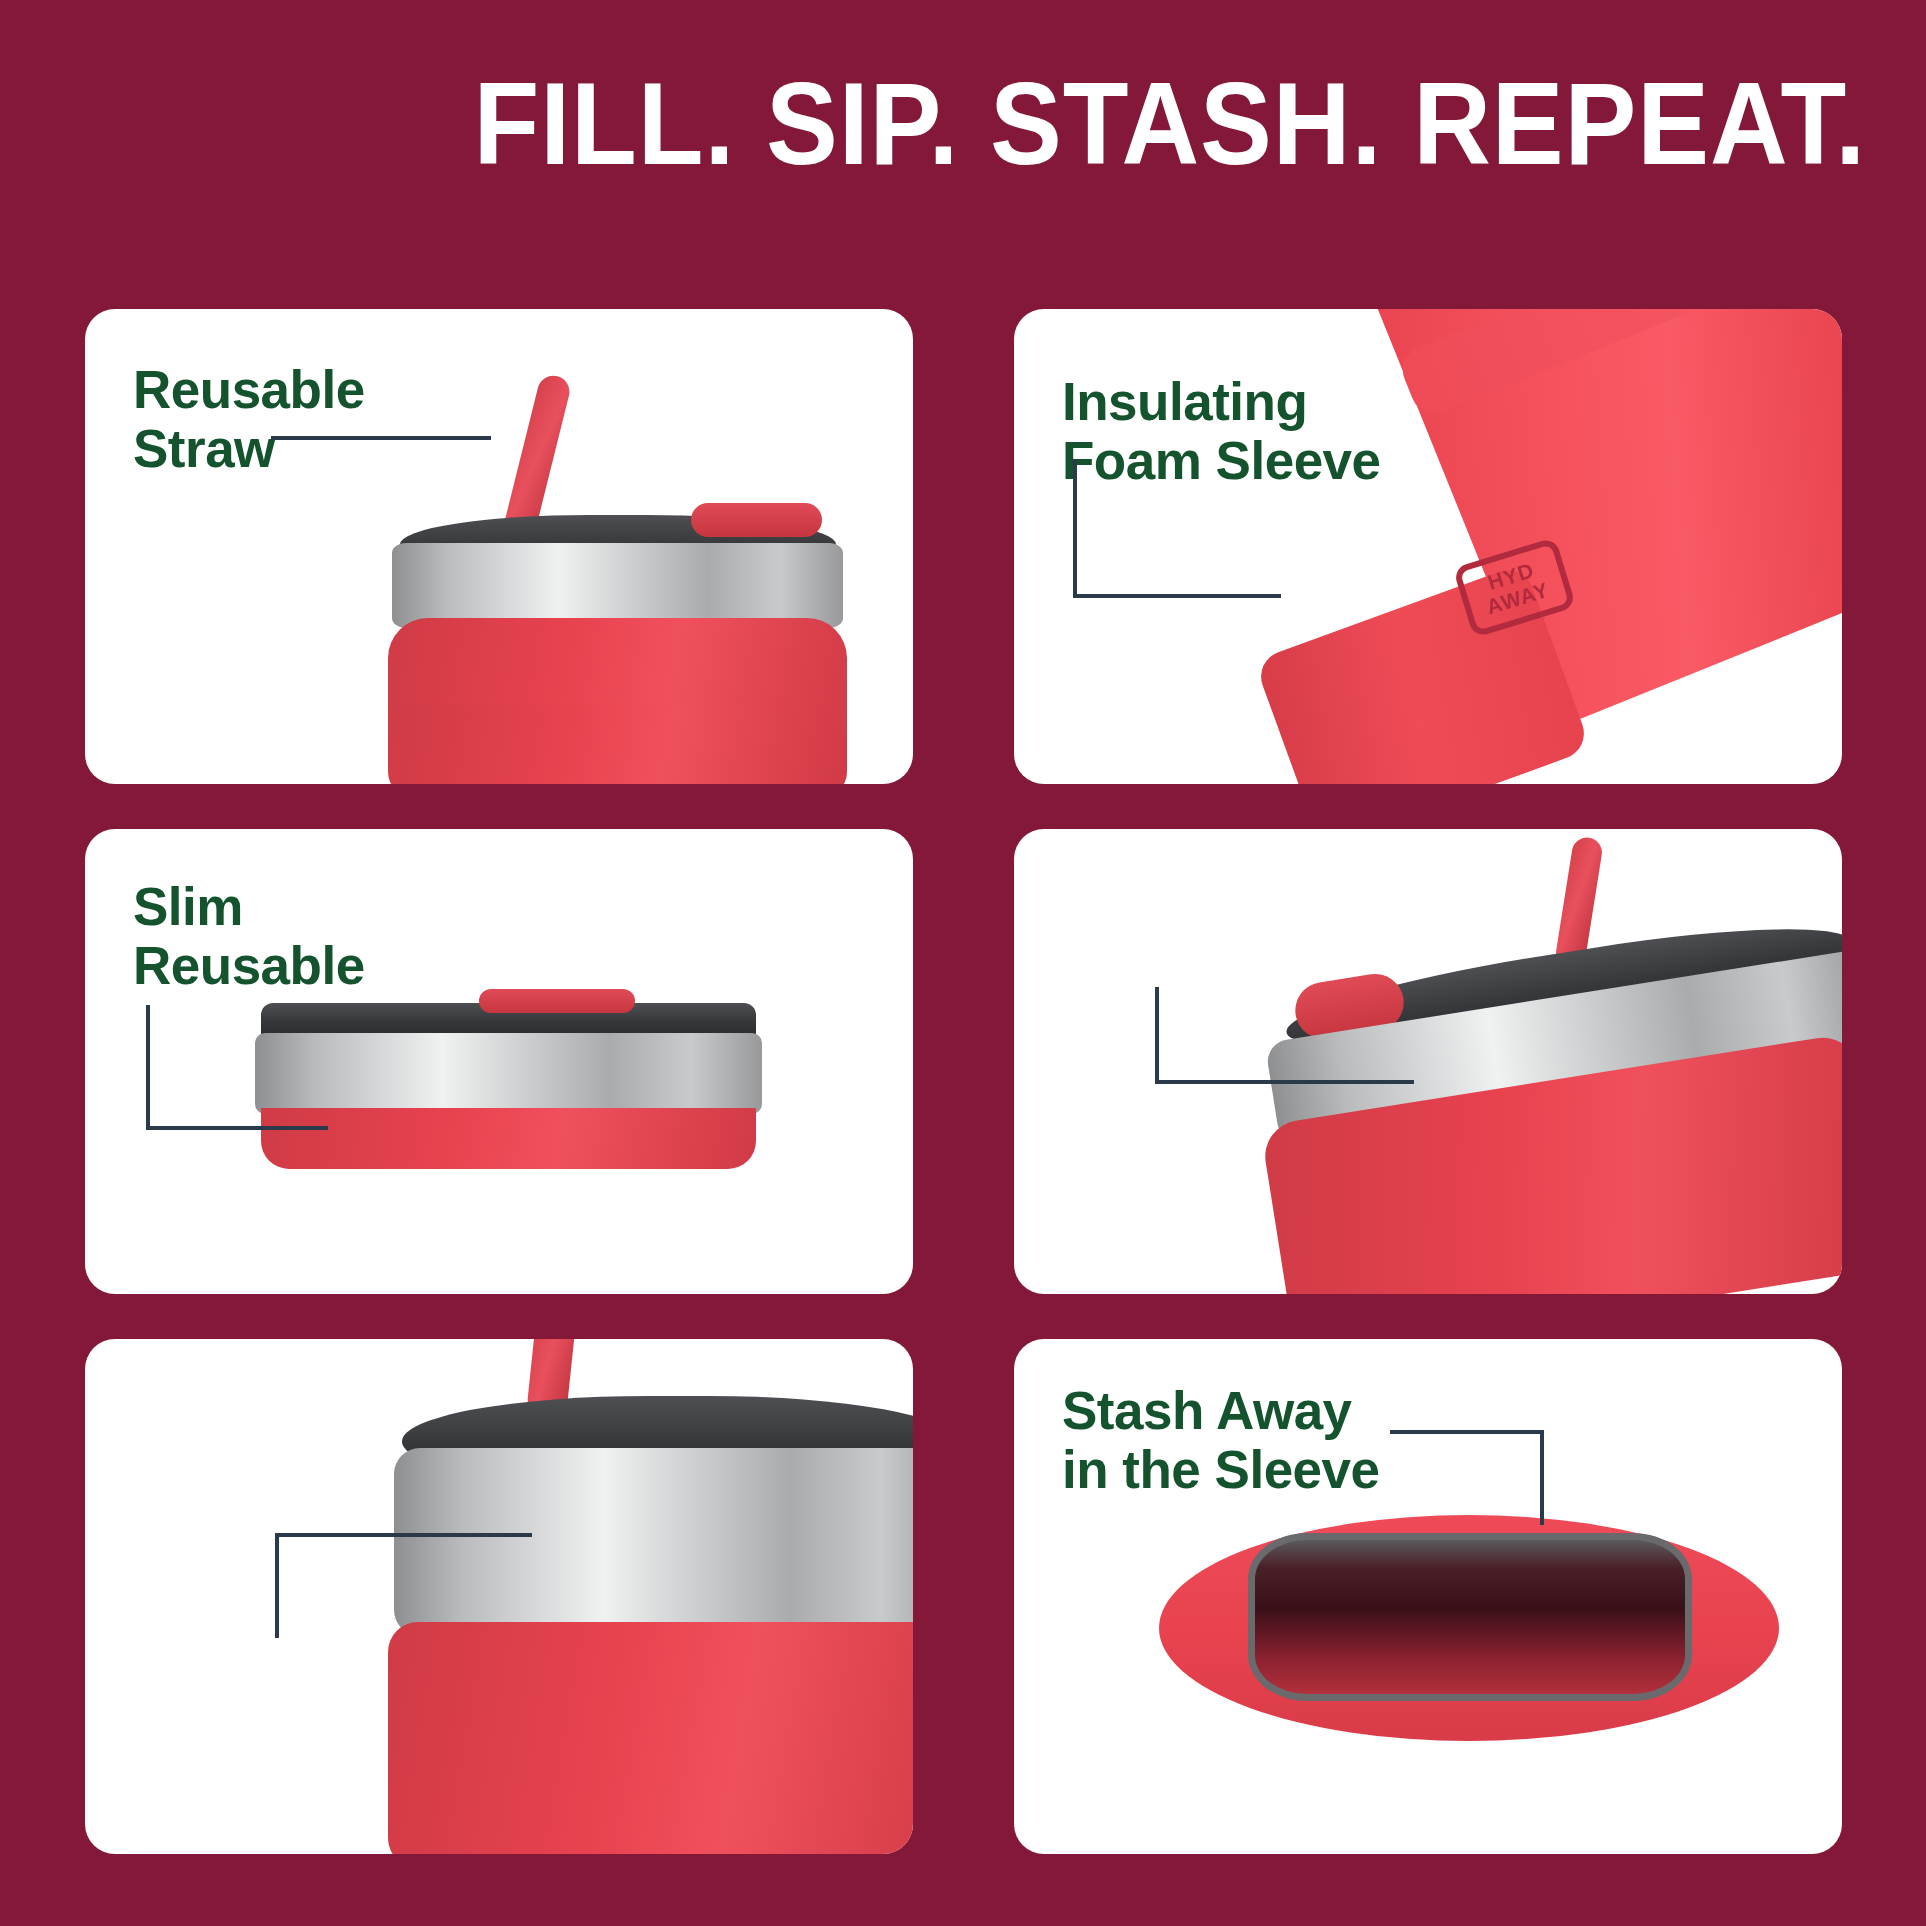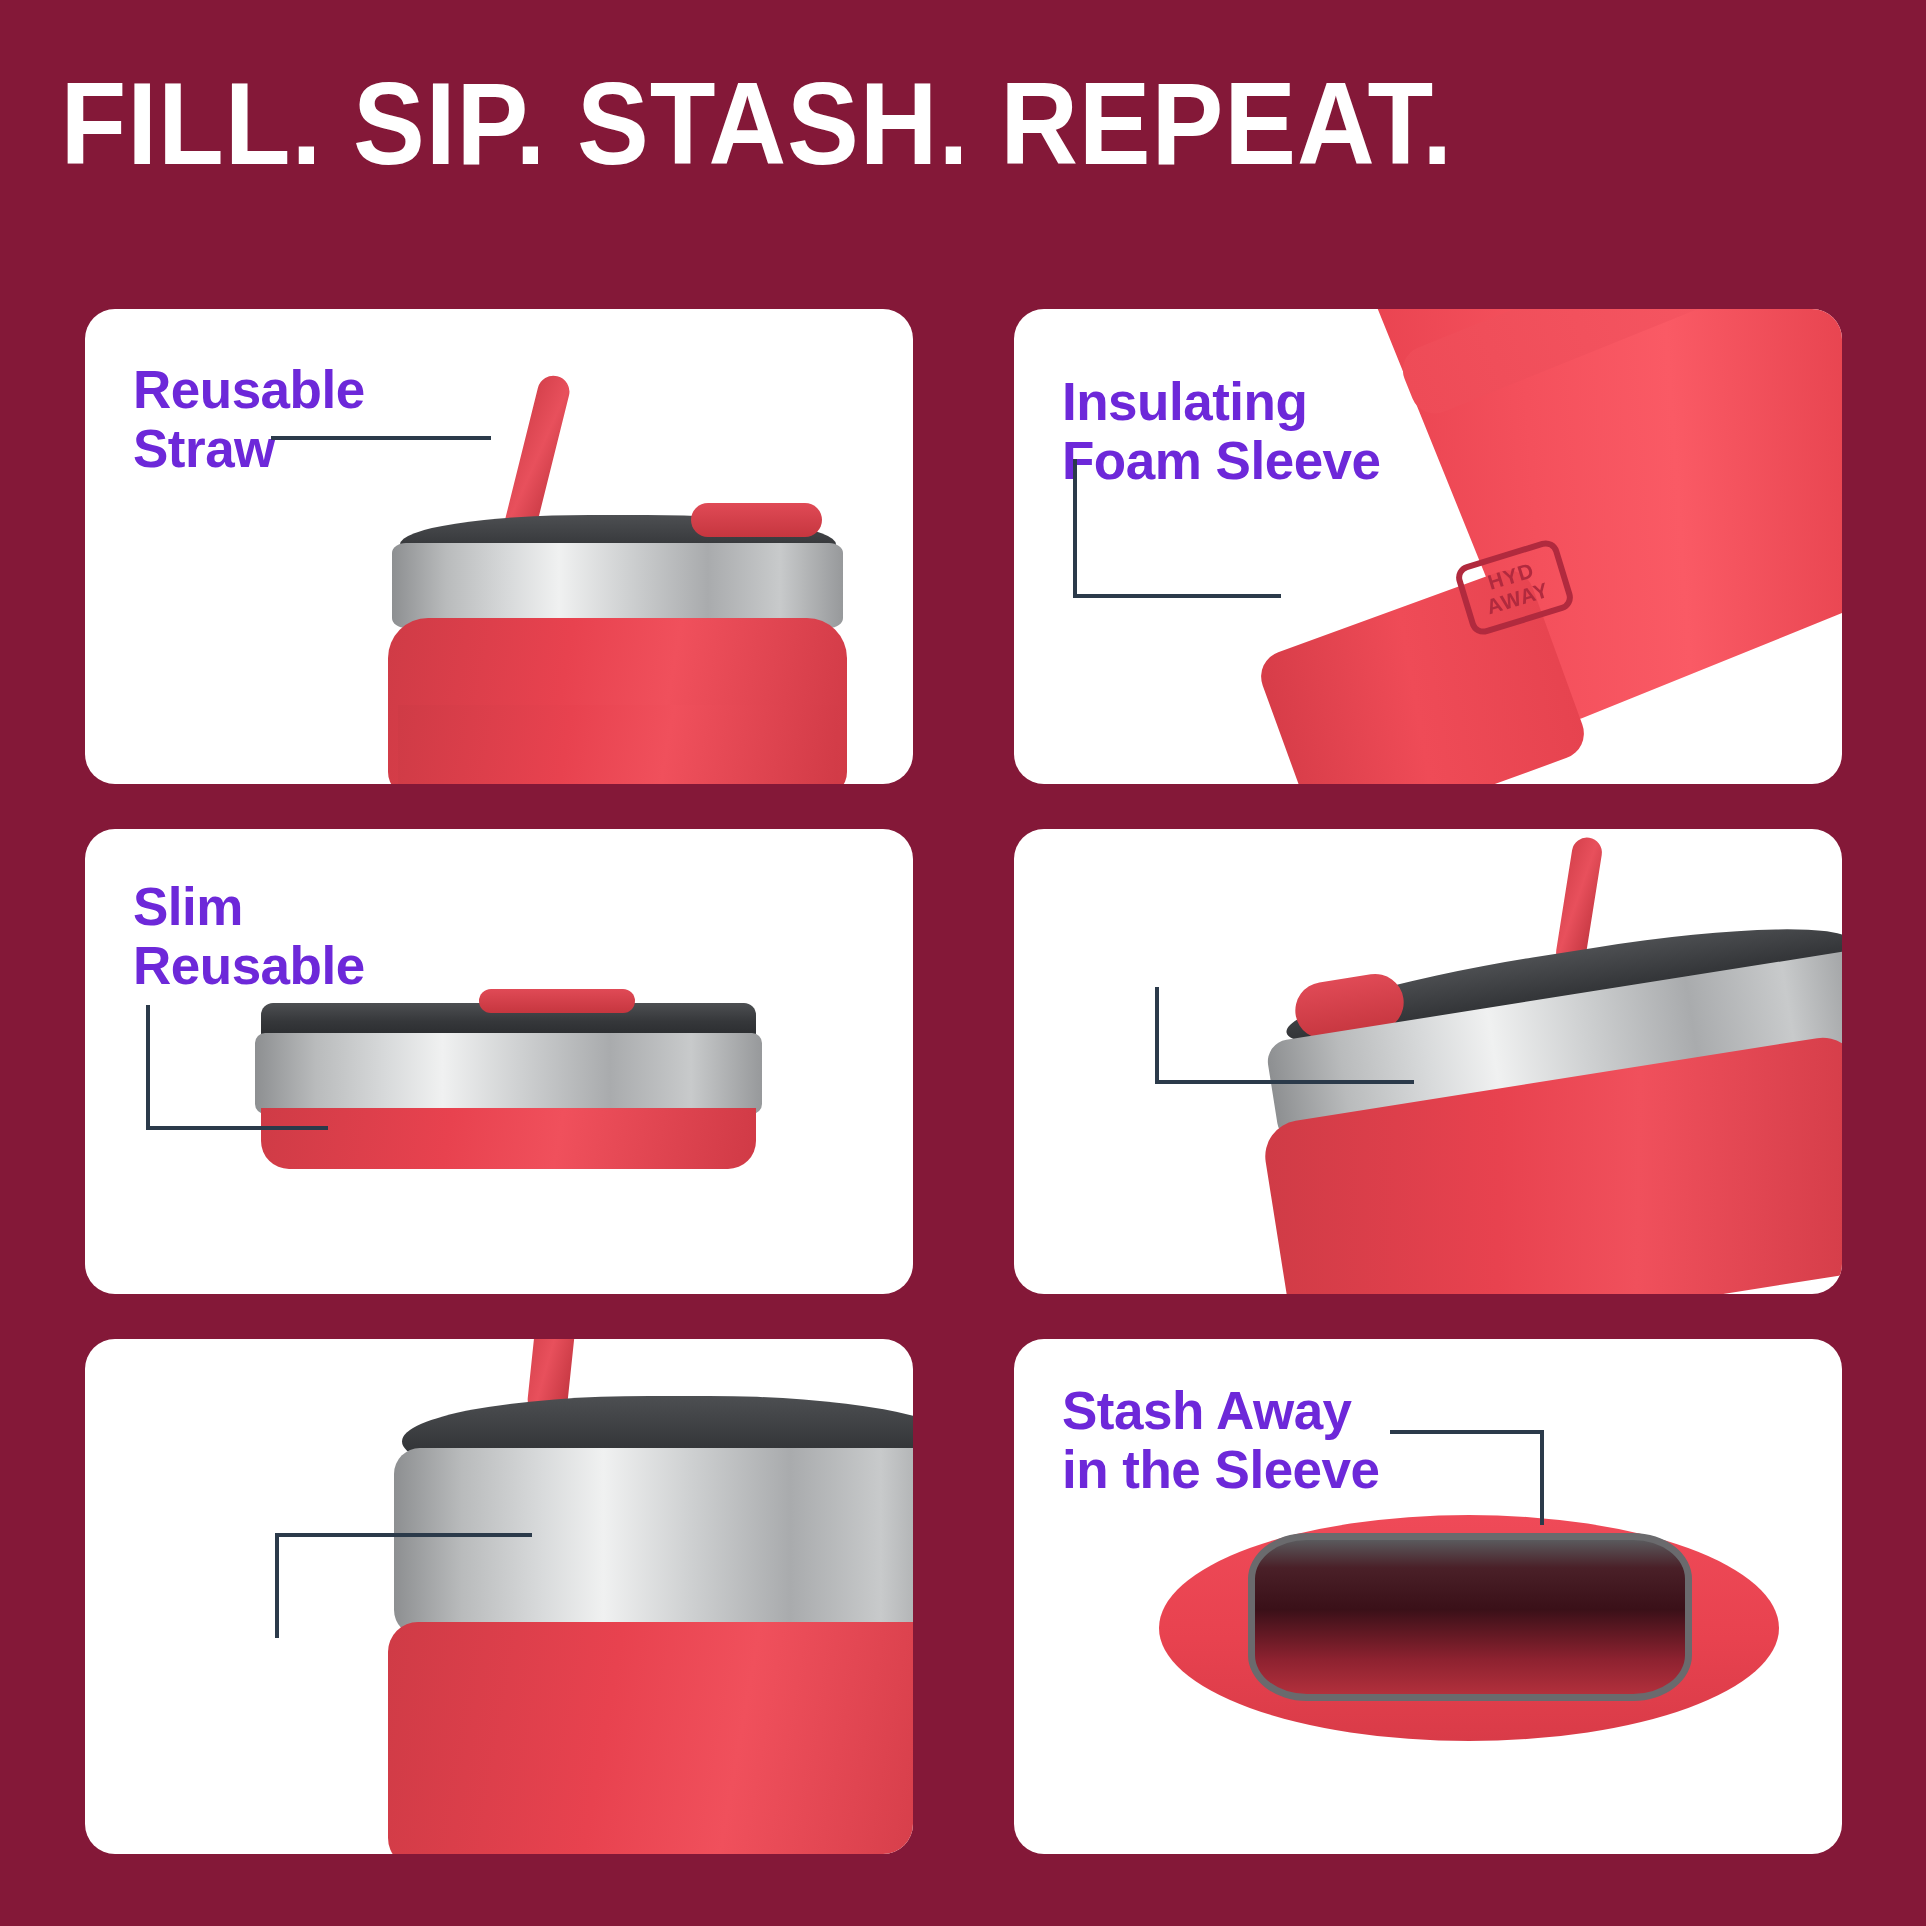--- a/index.html
+++ b/index.html
@@ -7,21 +7,21 @@
   body {
     background:#841838;
     font-family:"Liberation Sans", sans-serif;
     overflow:hidden;
     position:relative;
   }
 
   
   #title-bar{
     position:absolute; left:0; top:0; width:1927px; height:246px;
-    display:flex; align-items:center; justify-content:flex-start;
+    display:flex; align-items:center; justify-content:flex-end;
   }
   #main-title{
     color:#ffffff;
     font-size:117px;
     font-weight:bold;
     letter-spacing:1px;
     transform:scaleX(0.92);
     white-space:nowrap;
     font-family:"Liberation Sans", sans-serif;
   }
@@ -40,21 +40,21 @@
   .card{
     background:#ffffff;
     border-radius:30px;
     position:relative;
     overflow:hidden;
   }
 
   
   .label{
     position:absolute;
-    color:#6d28d9;
+    color:#14532d;
     font-weight:bold;
     font-size:53px;
     line-height:1.12;
     white-space:pre-line;
     z-index:6;
     letter-spacing:-0.5px;
   }
 
   
   .leader{ position:absolute; z-index:6; }

